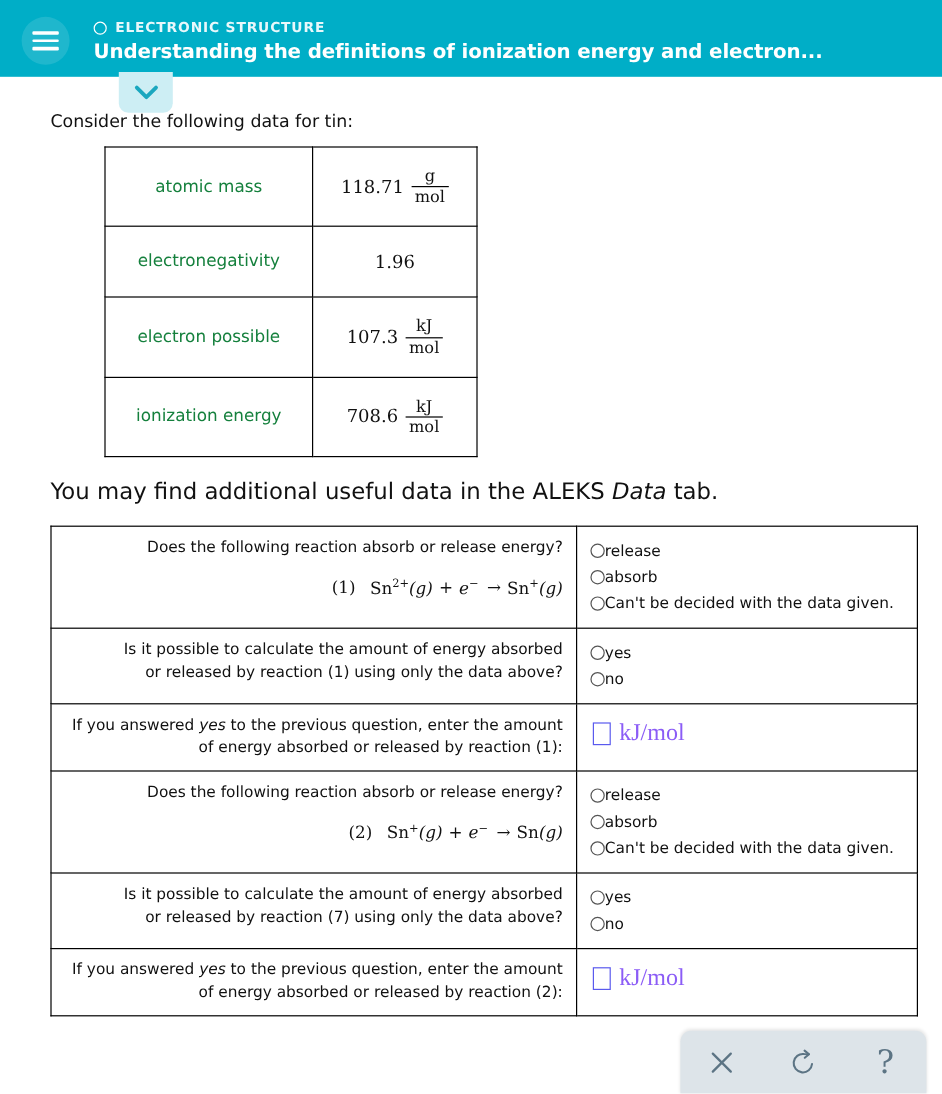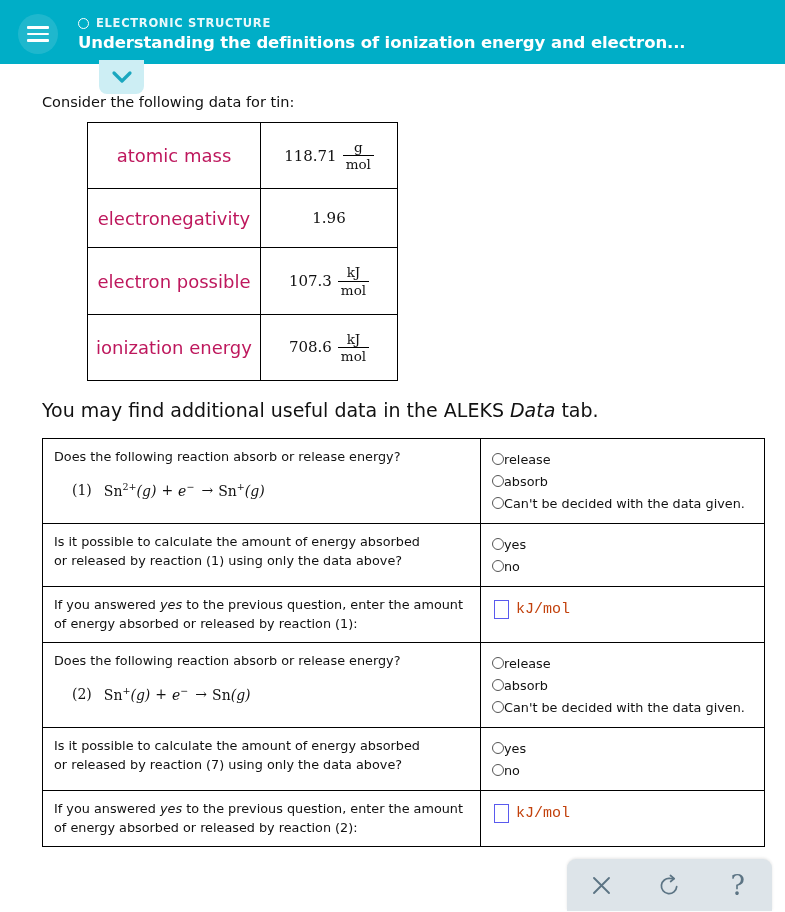--- a/index.html
+++ b/index.html
@@ -111,22 +111,22 @@
     background: #fff;
   }
   .data-table td {
     border: 1px solid #000;
     padding: 0;
     vertical-align: middle;
   }
   .dt-label {
     width: 156px;
     text-align: center;
-    font-size: 18px;
-    color: #be185d;
+    font-size: 14px;
+    color: #15803d;
     padding: 6px 8px !important;
     height: 46px;
   }
   .dt-value {
     width: 120px;
     text-align: center;
     font-family: "DejaVu Serif", serif;
     font-size: 15px;
     color: #111;
     padding: 17px 8px !important;
@@ -165,20 +165,21 @@
   .q-table td {
     border: 1px solid #000;
     vertical-align: top;
     padding: 9px 11px;
   }
   .q-prompt {
     width: 415px;
     font-size: 12.8px;
     line-height: 1.45;
     color: #111;
+    text-align: right;
   }
   .q-prompt i { font-style: italic; }
   .q-answer {
     font-size: 12.8px;
     color: #111;
   }
 
   
   .eqn {
     font-family: "DejaVu Serif", serif;
@@ -223,23 +224,23 @@
   }
   .num-box {
     width: 15px;
     height: 19px;
     border: 1.6px solid #5a5aee;
     background: #fff;
     box-sizing: border-box;
     cursor: text;
   }
   .unit {
-    font-family: Liberation Mono, monospace;
-    font-size: 15px;
-    color: #c2410c;
+    font-family: Liberation Serif, serif;
+    font-size: 20px;
+    color: #8b5cf6;
   }
 
   
   .toolbar {
     position: absolute;
     left: 567px;
     top: 859px;
     width: 205px;
     height: 52px;
     background: #dde4e9;

